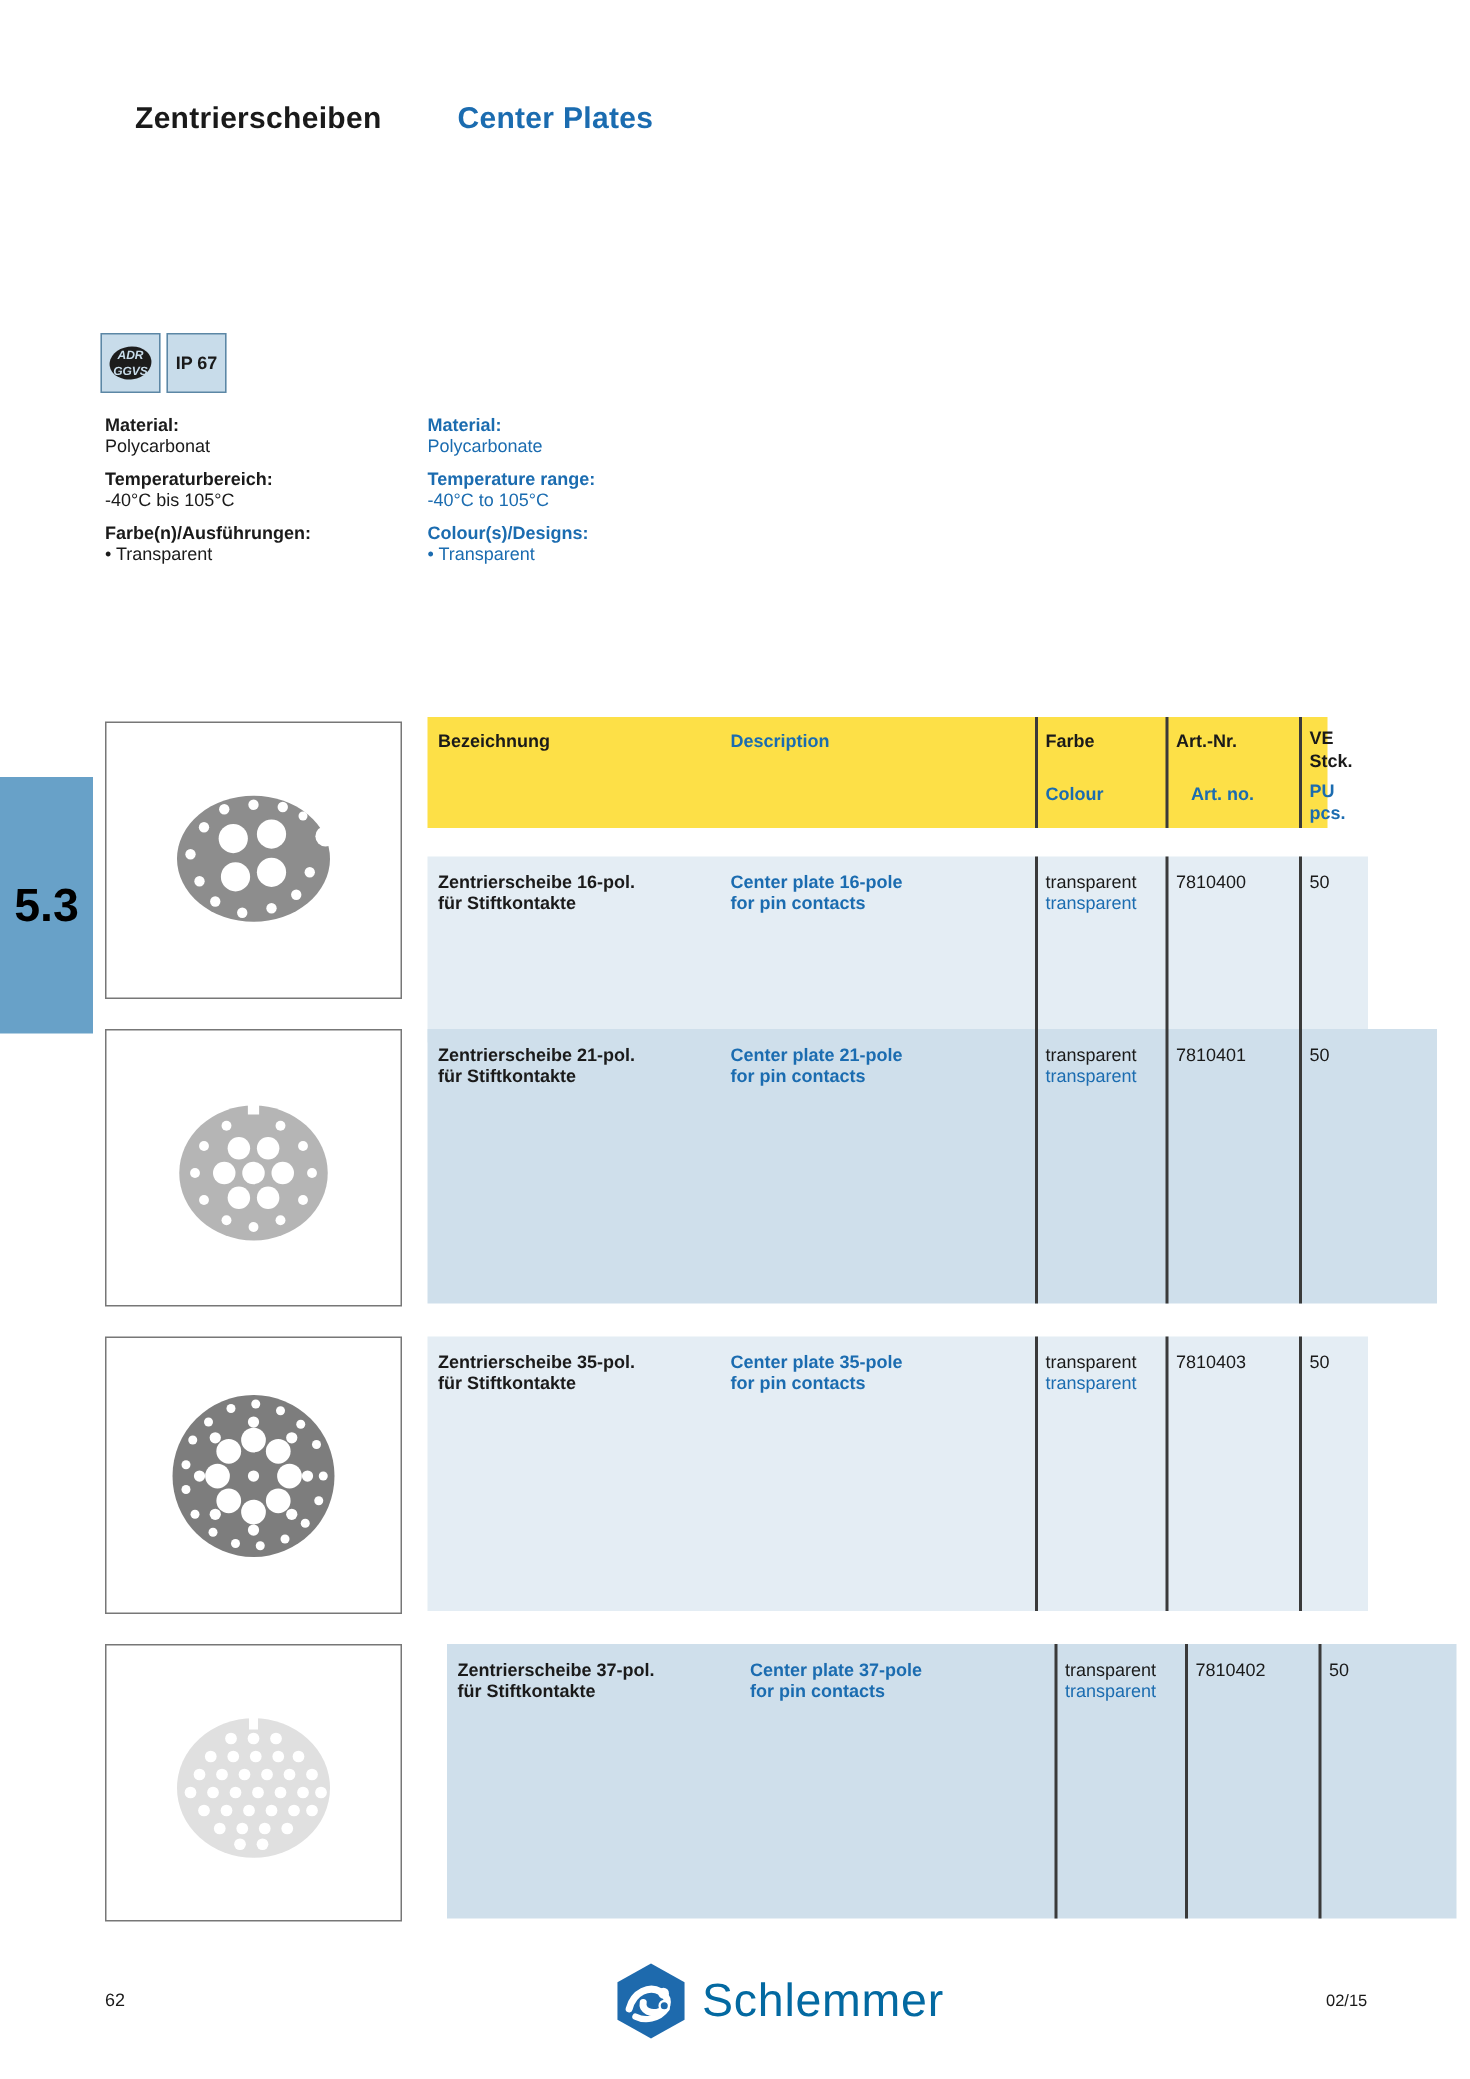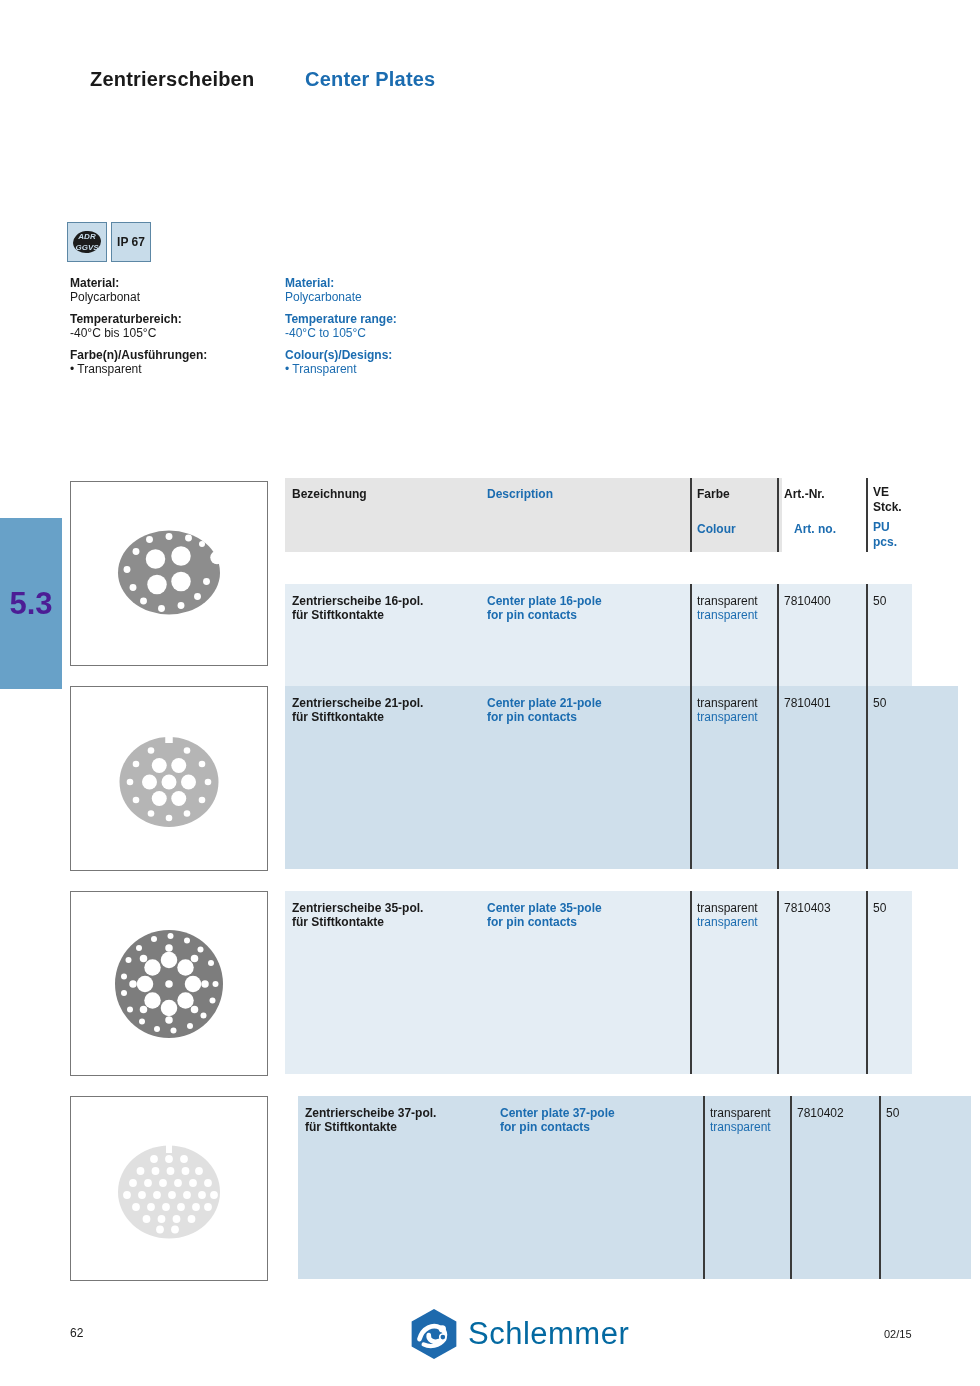--- a/index.html
+++ b/index.html
@@ -11,33 +11,33 @@
   
   .title{font-size:20px;font-weight:bold;letter-spacing:.2px;}
   
   .badge{position:absolute;width:38px;height:38px;background:#c8dcea;border:1px solid #5c87a5;
          display:flex;align-items:center;justify-content:center;font-size:12px;font-weight:bold;}
   
   .spec{position:absolute;top:276px;width:220px;font-size:12px;line-height:14px;}
   .spec .grp{margin-bottom:8px;}
   .spec .lbl{font-weight:bold;}
   
-  .thead{position:absolute;left:285px;top:478px;width:497px;height:74px;background:#e5e5e5;}
+  .thead{position:absolute;left:285px;top:478px;width:600px;height:74px;background:#fde047;}
   .trow{position:absolute;left:285px;width:627px;}
   .trow.light{background:#e4edf4;}
   .trow.medium{background:#cfdfeb;padding-left:46px;}
   .vline{position:absolute;top:0;bottom:0;width:1.5px;background:#3a3a3a;}
   .cell{position:absolute;font-size:12px;line-height:14.5px;white-space:nowrap;}
   
   .imgbox{position:absolute;left:70px;width:196px;height:183px;background:#fff;border:1px solid #777;
           display:flex;align-items:center;justify-content:center;}
   .imgbox svg{width:150px;height:150px;}
   
   .tab{position:absolute;left:0;top:518px;width:62px;height:171px;background:#68a1c8;
-       display:flex;align-items:center;justify-content:center;color:#4c1d95;
+       display:flex;align-items:center;justify-content:center;color:#000000;
        font-size:31px;font-weight:bold;}
   
   .footer-num{position:absolute;font-size:12px;}
   .logo{position:absolute;left:408px;top:1308px;display:flex;align-items:center;gap:8px;}
   .logo-text{font-size:31px;color:#0369a1;letter-spacing:.5px;}
 </style>
 </head>
 <body>
 
 <div class="page">
@@ -220,21 +220,21 @@
     <span class="cell b" style="left:412px;top:9px;">Farbe</span>
     <span class="cell b blue" style="left:412px;top:44px;">Colour</span>
     <span class="cell b" style="left:499px;top:9px;">Art.-Nr.</span>
     <span class="cell b blue" style="left:499px;top:44px;margin-left:10px;">Art. no.</span>
     <span class="cell b" style="left:588px;top:7px;">VE</span>
     <span class="cell b" style="left:588px;top:22px;">Stck.</span>
     <span class="cell b blue" style="left:588px;top:42px;">PU</span>
     <span class="cell b blue" style="left:588px;top:57px;">pcs.</span>
   </div>
 
-  <div class="trow light" style="top:584px;height:124px;">
+  <div class="trow light" style="top:571px;height:124px;">
     <div class="vline" style="left:405px;"></div>
     <div class="vline" style="left:492px;"></div>
     <div class="vline" style="left:581px;"></div>
     <span class="cell b" style="left:7px;top:10px;">Zentrierscheibe 16-pol.</span>
     <span class="cell b" style="left:7px;top:24px;">für Stiftkontakte</span>
     <span class="cell b blue" style="left:202px;top:10px;">Center plate 16-pole</span>
     <span class="cell b blue" style="left:202px;top:24px;">for pin contacts</span>
     <span class="cell" style="left:412px;top:10px;">transparent</span>
     <span class="cell blue" style="left:412px;top:24px;">transparent</span>
     <span class="cell" style="left:499px;top:10px;">7810400</span>

